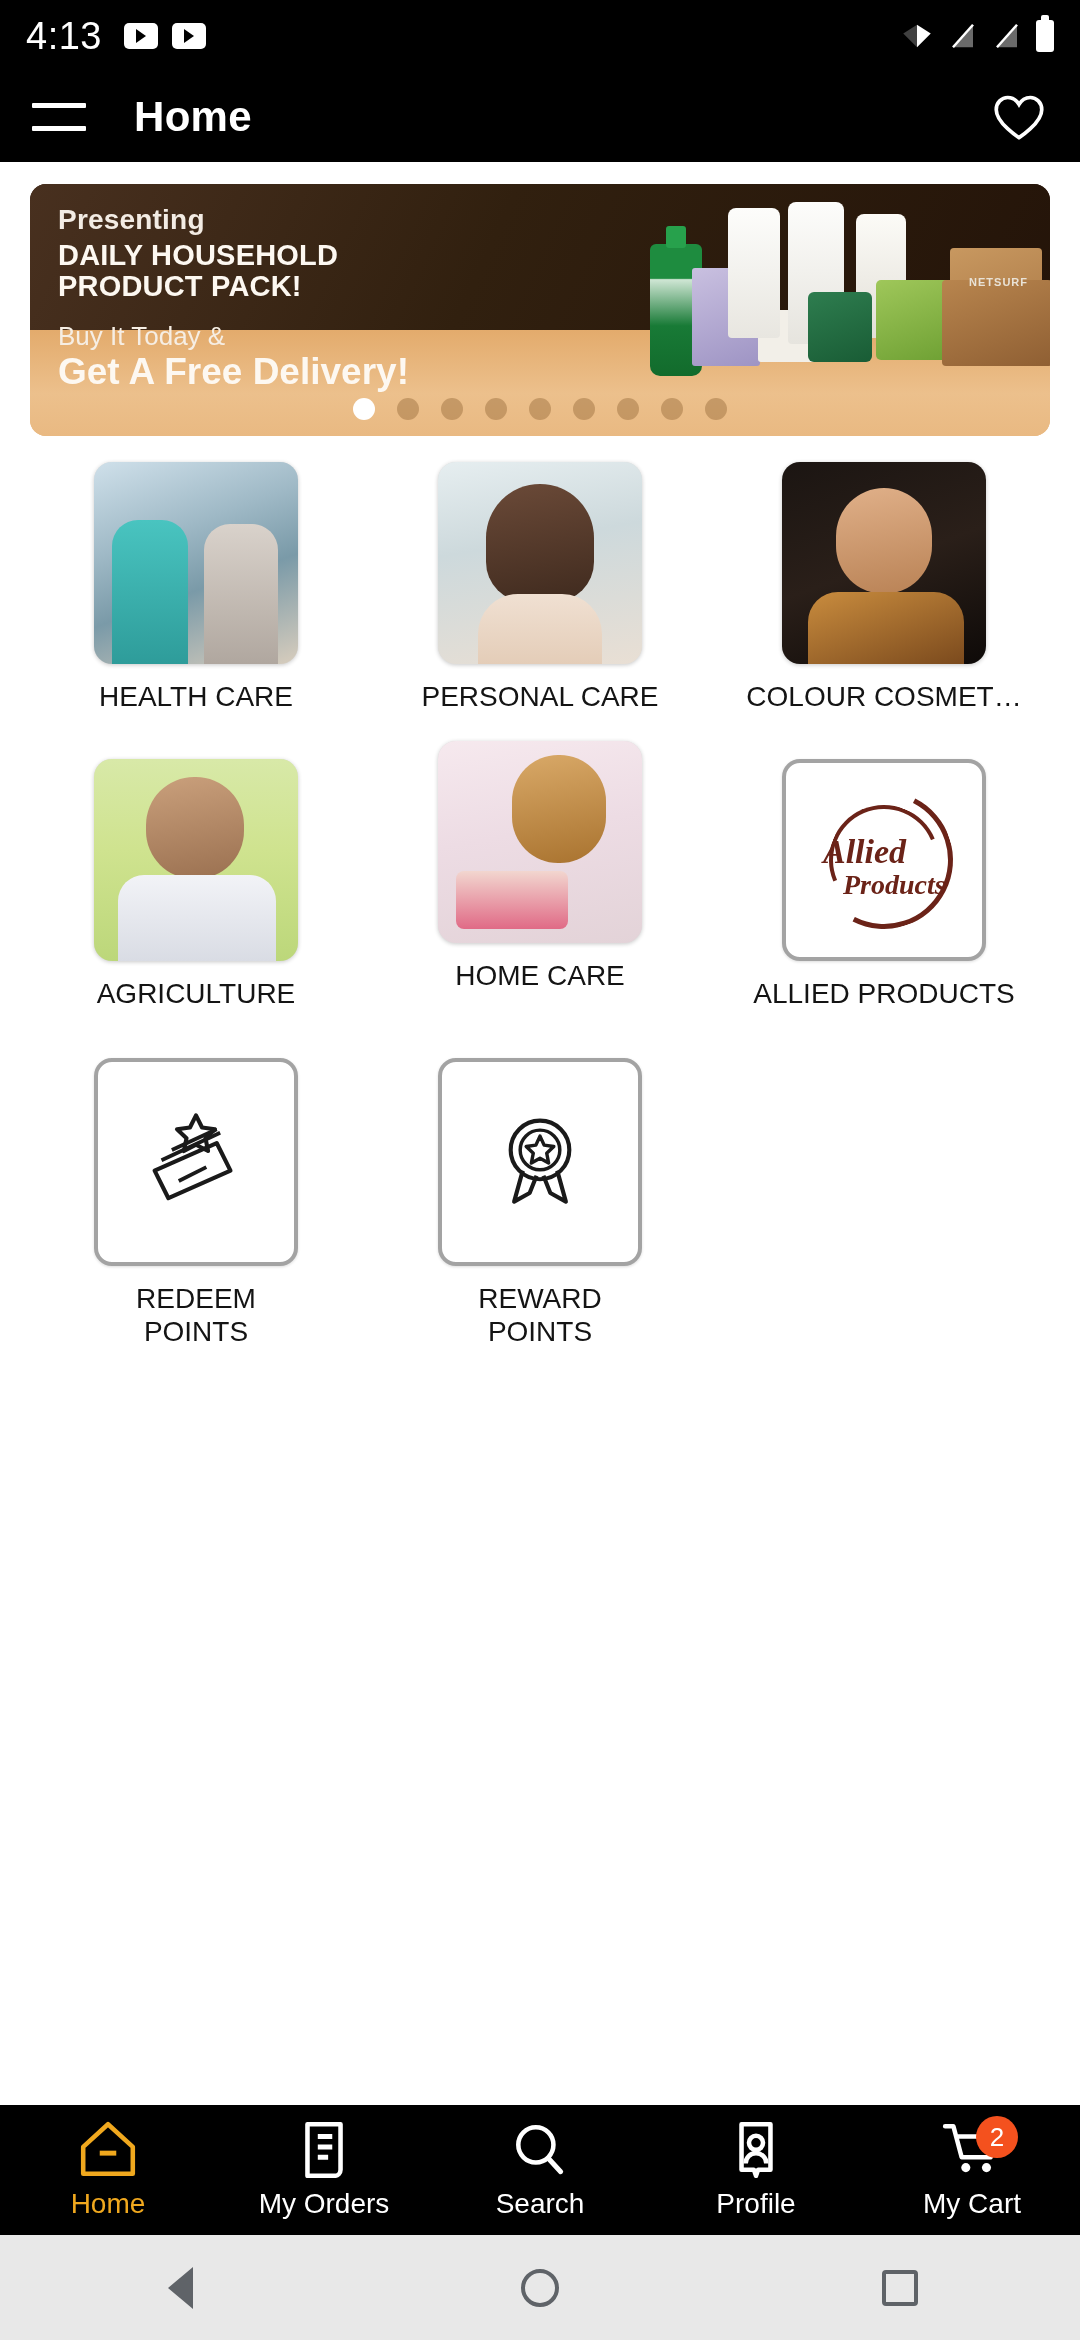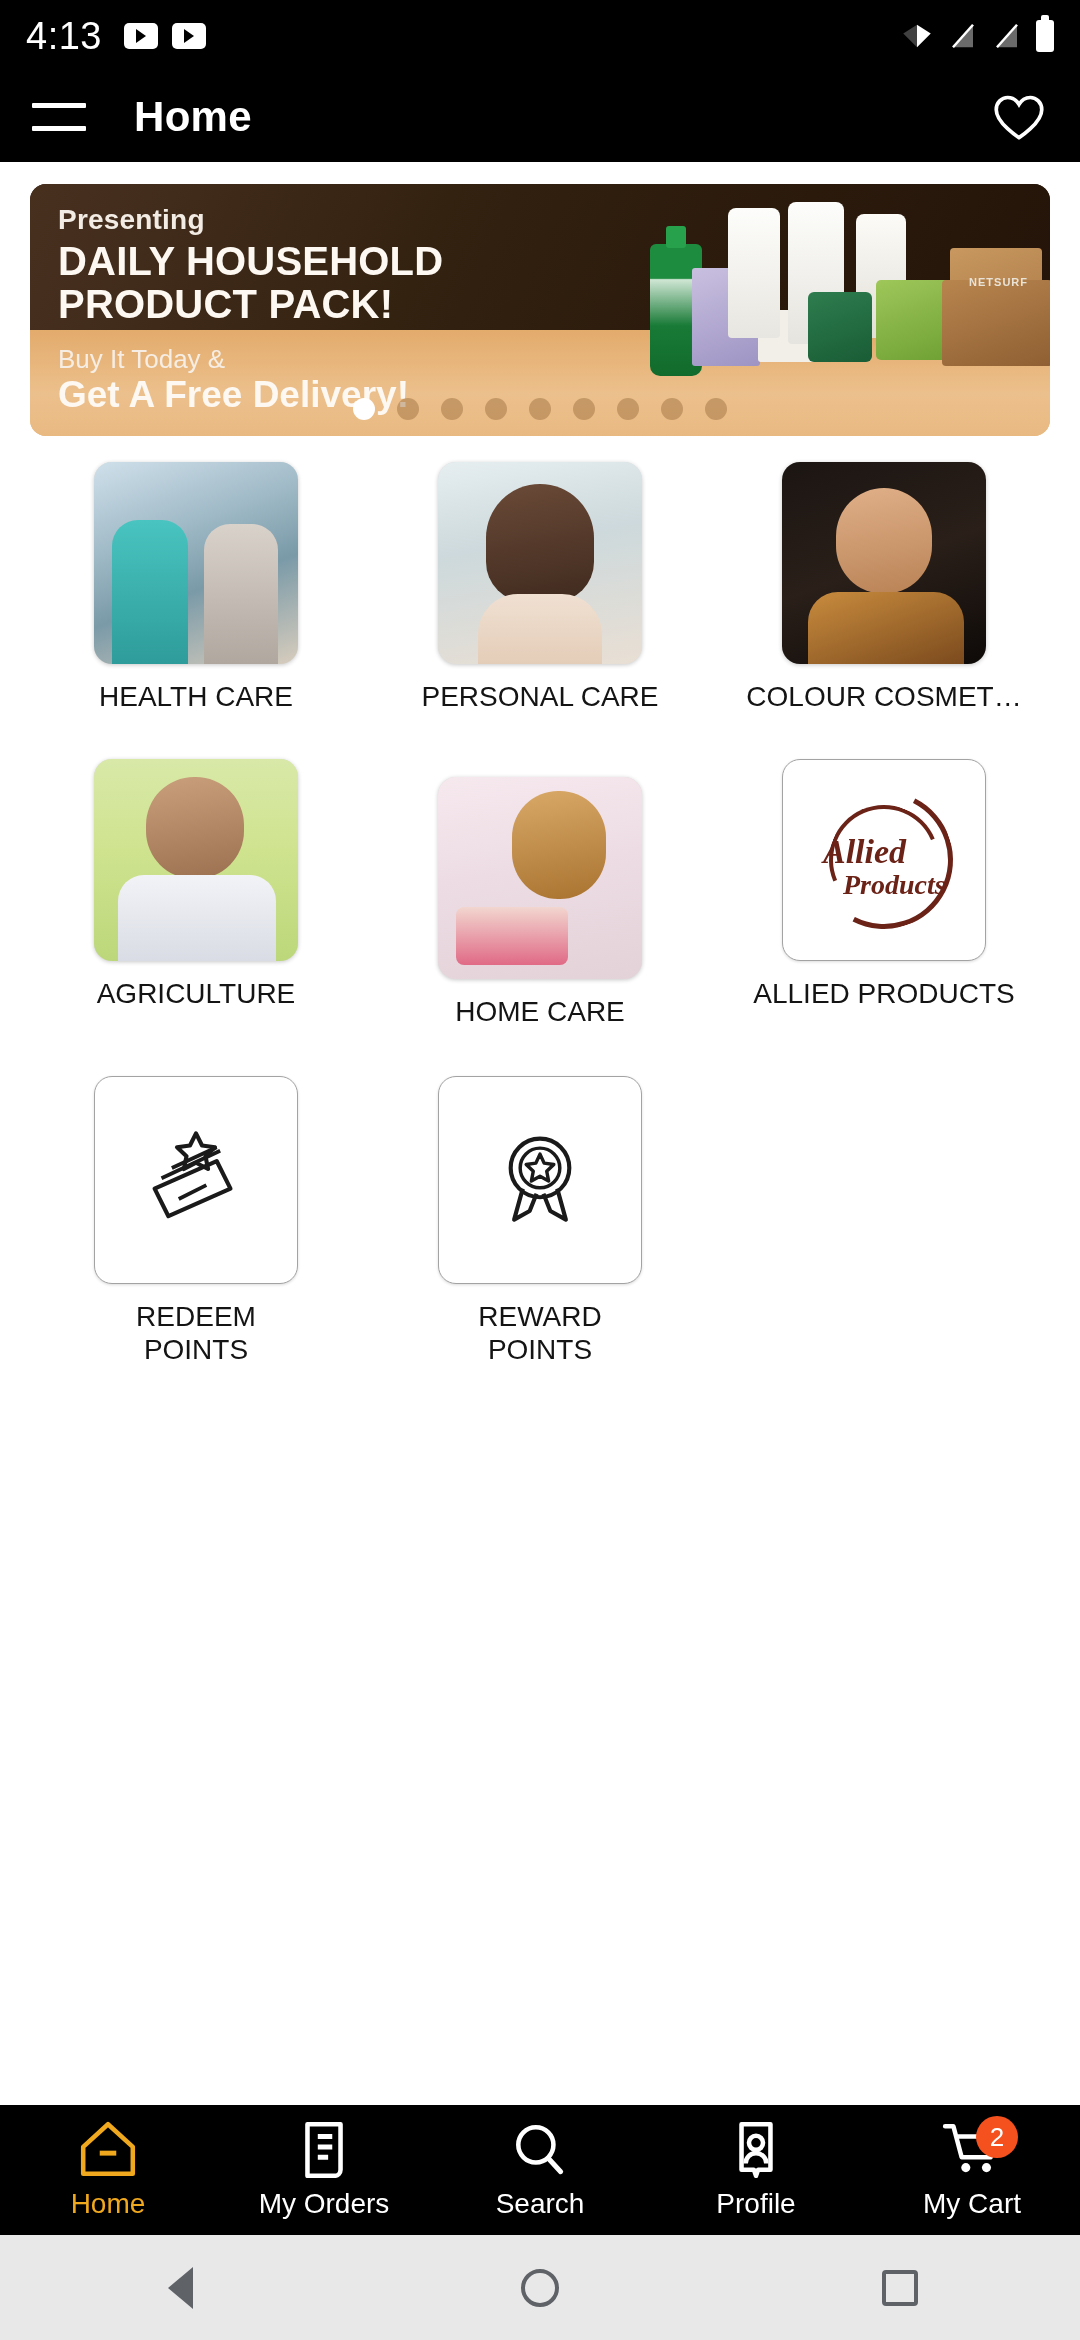--- a/index.html
+++ b/index.html
@@ -47,21 +47,21 @@
   .banner-wrap { margin:22px 30px 0 30px; }
   .banner { position:relative; height:252px; border-radius:16px; overflow:hidden;
      background:linear-gradient(180deg,#3a2317 0%,#2e1b11 58%,#e0a96a 58.2%,#e9b87e 100%); }
   .banner-dark { position:absolute; left:0; top:0; right:0; height:58%;
      background:linear-gradient(115deg,#48301f 0%,#31200f 45%,#241409 100%); }
   .banner-sand { position:absolute; left:0; bottom:0; right:0; height:42%;
      background:linear-gradient(180deg,#e3ab6c 0%,#ecc08c 60%,#e9b982 100%); }
   .banner-text { position:absolute; left:28px; top:20px; z-index:4; color:#f3ece4; }
   .bn-presenting { font-size:28px; font-weight:700; margin-bottom:4px;
      letter-spacing:.2px; }
-  .bn-title1, .bn-title2 { font-size:40px; font-weight:700; line-height:1.08;
+  .bn-title1, .bn-title2 { font-size:29px; font-weight:700; line-height:1.08;
      letter-spacing:.2px; color:#fdf8f1; }
   .bn-buy { font-size:26px; font-weight:400; margin-top:18px; color:#f6eee4; }
   .bn-free { font-size:37px; font-weight:700; line-height:1.1; color:#fdf8f1; }
   
   .prod { position:absolute; z-index:3; }
   .p-tube1 { right:270px; top:24px; width:52px; height:130px;
      background:linear-gradient(180deg,#fdfdfb,#e8e6e0); border-radius:8px 8px 4px 4px; }
   .p-tube2 { right:206px; top:18px; width:56px; height:142px;
      background:linear-gradient(180deg,#fdfdfb,#e6e4de); border-radius:8px 8px 4px 4px; }
   .p-tube3 { right:144px; top:30px; width:50px; height:124px;
@@ -95,21 +95,21 @@
   .shop-now { font-size:42px; font-weight:400; color:#1a1a1a;
      margin:58px 0 0 30px; letter-spacing:.2px; }
 
   
   .grid { display:grid; grid-template-columns:repeat(3,1fr); gap:12px 0;
      padding:26px 24px 0 24px; }
   .cell { display:flex; flex-direction:column; align-items:center; }
   .tile { width:204px; height:202px; border-radius:18px; overflow:hidden;
      background:#ddd; box-shadow:0 1px 4px rgba(0,0,0,.22);
      position:relative; }
-  .tile.outlined { background:#fff; border:1px solid #a3a3a3; box-shadow:0 1px 3px rgba(0,0,0,.14);
+  .tile.outlined { background:#fff; border:4px solid #a3a3a3; box-shadow:0 1px 3px rgba(0,0,0,.14);
      display:flex; align-items:center; justify-content:center; }
   .cell-label { margin-top:16px; font-size:28px; color:#141414; text-align:center;
      line-height:1.18; white-space:nowrap; }
   .cell-label.two { white-space:normal; width:200px; }
   .tall { height:208px; }
 
   
   .ph { position:absolute; inset:0; }
   .ph-health { background:linear-gradient(160deg,#cfe0ea 0%,#9fb9c6 35%,#7a9aa8 60%,#d8cdbd 100%); }
   .ph-health::before{content:"";position:absolute;left:18px;top:58px;width:76px;height:144px;
@@ -280,21 +280,21 @@
         <div class="cell-label">COLOUR COSMET…</div>
       </div>
 
       <div class="cell" style="margin-top:34px">
         <div class="tile">
             <div class="ph ph-agri"></div>
           </div>
         <div class="cell-label">AGRICULTURE</div>
       </div>
 
-      <div class="cell" style="margin-top:52px">
+      <div class="cell" style="margin-top:16px">
         <div class="tile">
             <div class="ph ph-home"></div>
           </div>
         <div class="cell-label">HOME CARE</div>
       </div>
 
       <div class="cell" style="margin-top:34px">
         <div class="tile outlined">
           <div class="allied-logo">
             <div class="ring"></div>

